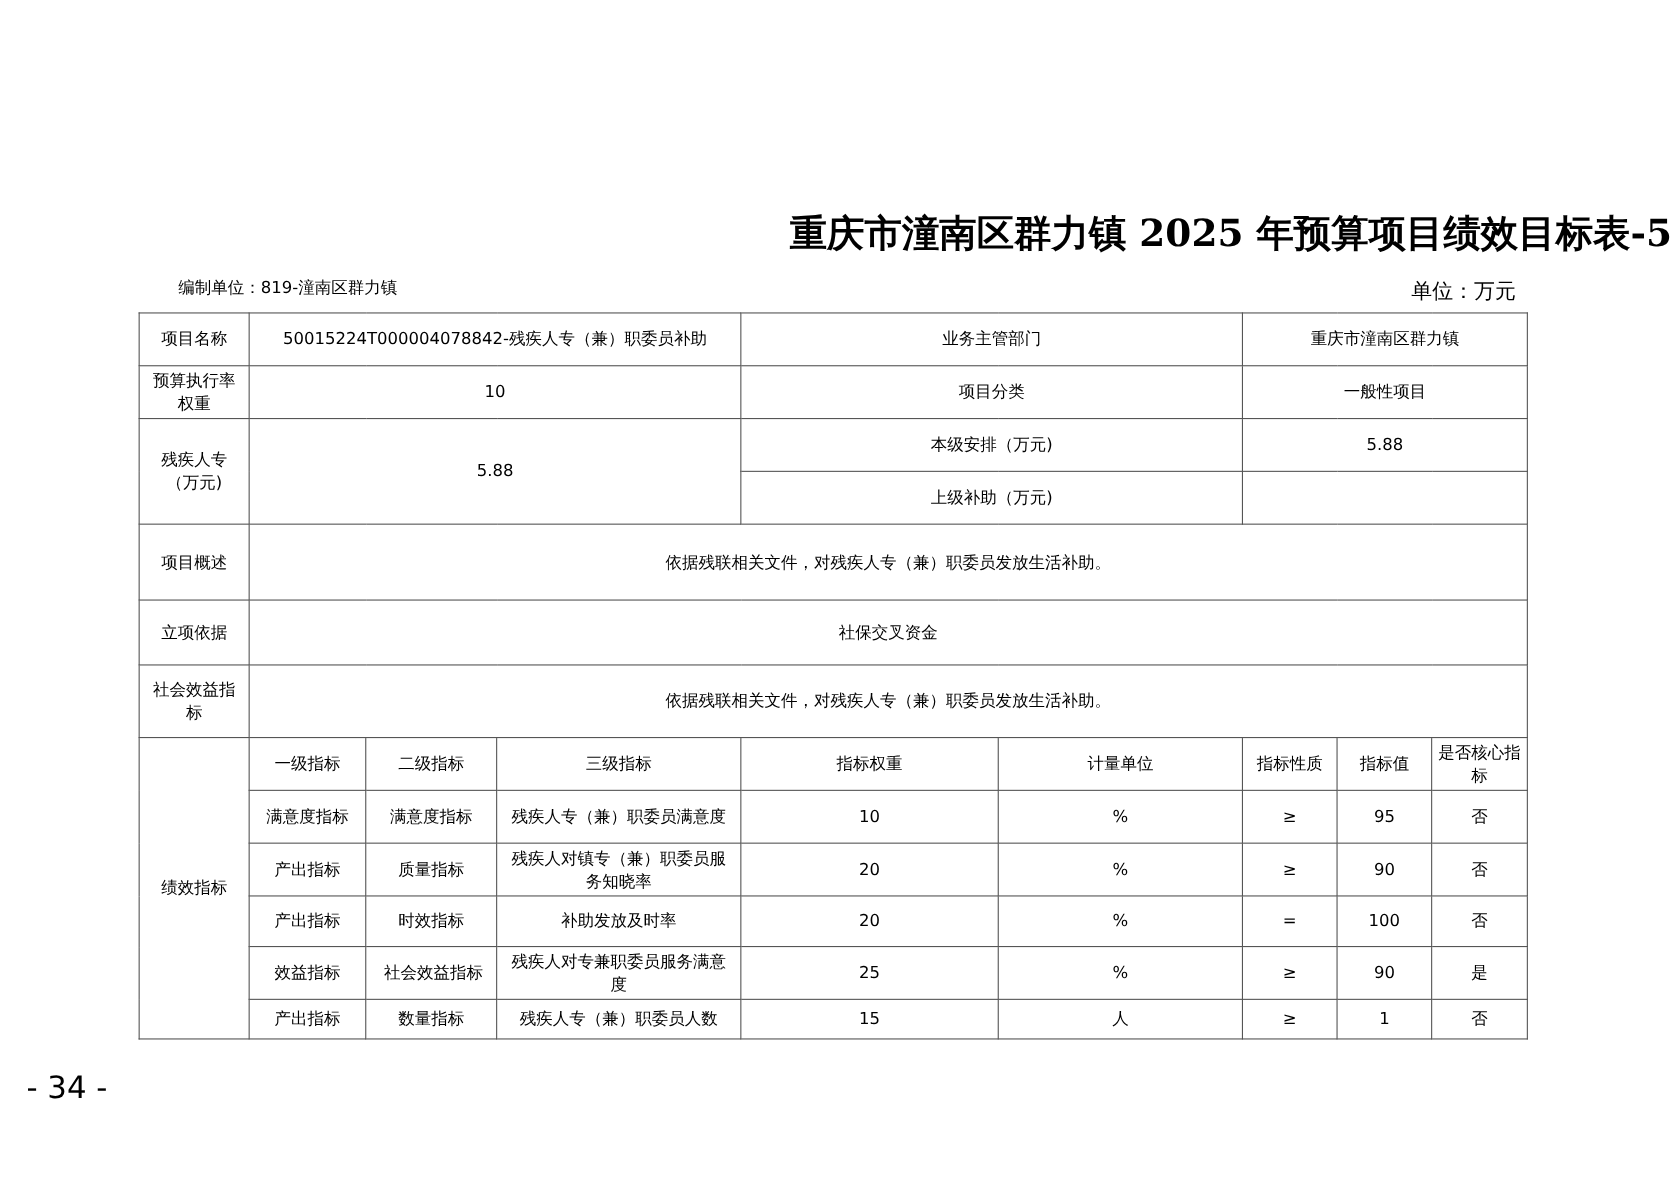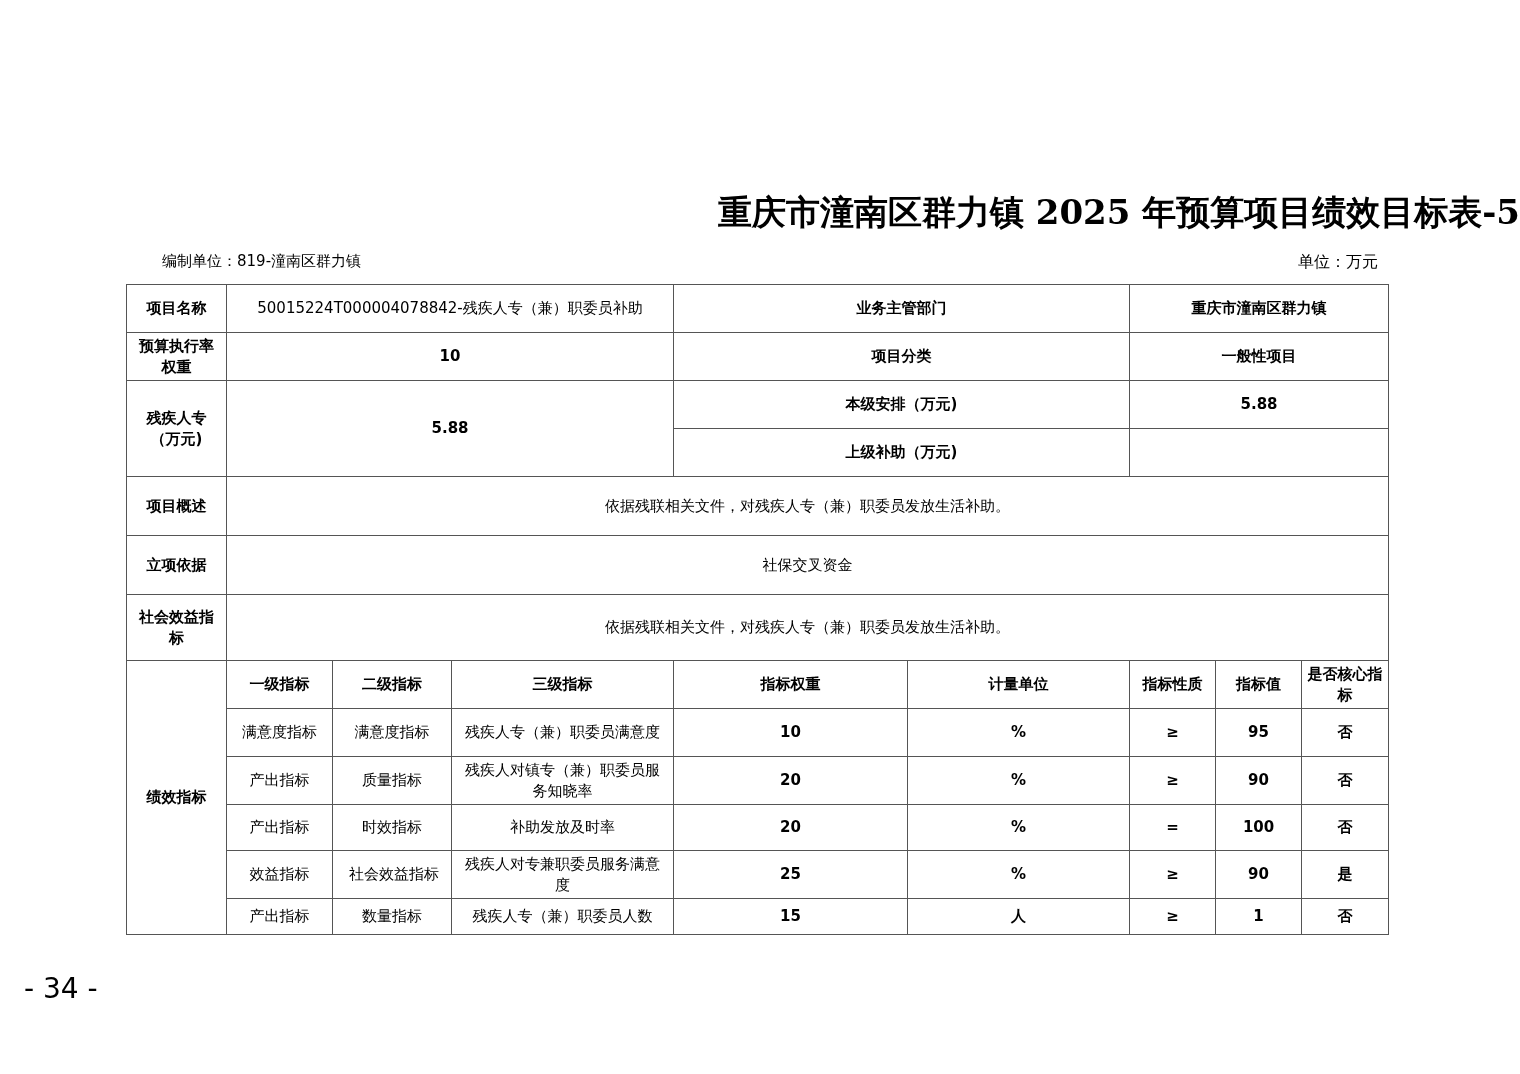--- a/index.html
+++ b/index.html
@@ -3,25 +3,25 @@
 <meta charset="utf-8">
 <style>
   html, body { margin:0; padding:0; background:#ffffff; }
   body { width:1520px; height:1074px; position:relative; overflow:hidden;
          font-family:"DejaVu Sans","Liberation Sans",sans-serif; color:#000; }
   .title { position:absolute; left:0; width:1520px; top:190px; text-align:right;
            font-family:"DejaVu Serif","Liberation Serif",serif; font-weight:bold;
            font-size:34px; letter-spacing:0px; }
   .meta-left { position:absolute; left:137px; top:252px; font-size:15px; }
   .meta-left .lbl { display:inline-block; width:100px;text-align:right; }
-  .meta-right { position:absolute; right:142px; top:252px; font-size:16px;font-family:Liberation Mono, monospace; }
+  .meta-right { position:absolute; right:142px; top:252px; font-size:19px;font-family:Liberation Mono, monospace; }
   table { position:absolute; left:126px; top:284px; border-collapse:collapse;
           table-layout:fixed; width:1262px; font-size:15px; }
   td { border:1px solid #555; padding:0 8px; line-height:21px; vertical-align:middle; }
-  .c { text-align:center;font-weight:bold; }
+  .c { text-align:center; }
   .l { text-align:center; }
   .page-num { position:absolute; left:0; width:1520px; top:972px; text-align:left; font-size:28px;margin-left:24px; }
 </style>
 </head>
 <body>
 
 <div class="title">重庆市潼南区群力镇 2025 年预算项目绩效目标表-5</div>
 <div class="meta-left">
   <span class="lbl">编制单位：</span><span>819-潼南区群力镇</span>
 </div>
@@ -55,21 +55,21 @@
   <tr style="height:48px">
     <td class="c" rowspan="2">残疾人专（万元)</td>
     <td class="c" colspan="3" rowspan="2">5.88</td>
     <td class="c" colspan="2">本级安排（万元)</td>
     <td class="c" colspan="3">5.88</td>
   </tr>
   <tr style="height:48px">
     <td class="c" colspan="2">上级补助（万元)</td>
     <td class="c" colspan="3"></td>
   </tr>
-  <tr style="height:59px">
+  <tr style="height:69px">
     <td class="c">项目概述</td>
     <td class="l" colspan="8">依据残联相关文件，对残疾人专（兼）职委员发放生活补助。</td>
   </tr>
   <tr style="height:59px">
     <td class="c">立项依据</td>
     <td class="l" colspan="8">社保交叉资金</td>
   </tr>
   <tr style="height:66px">
     <td class="c">社会效益指标</td>
     <td class="l" colspan="8">依据残联相关文件，对残疾人专（兼）职委员发放生活补助。</td>

